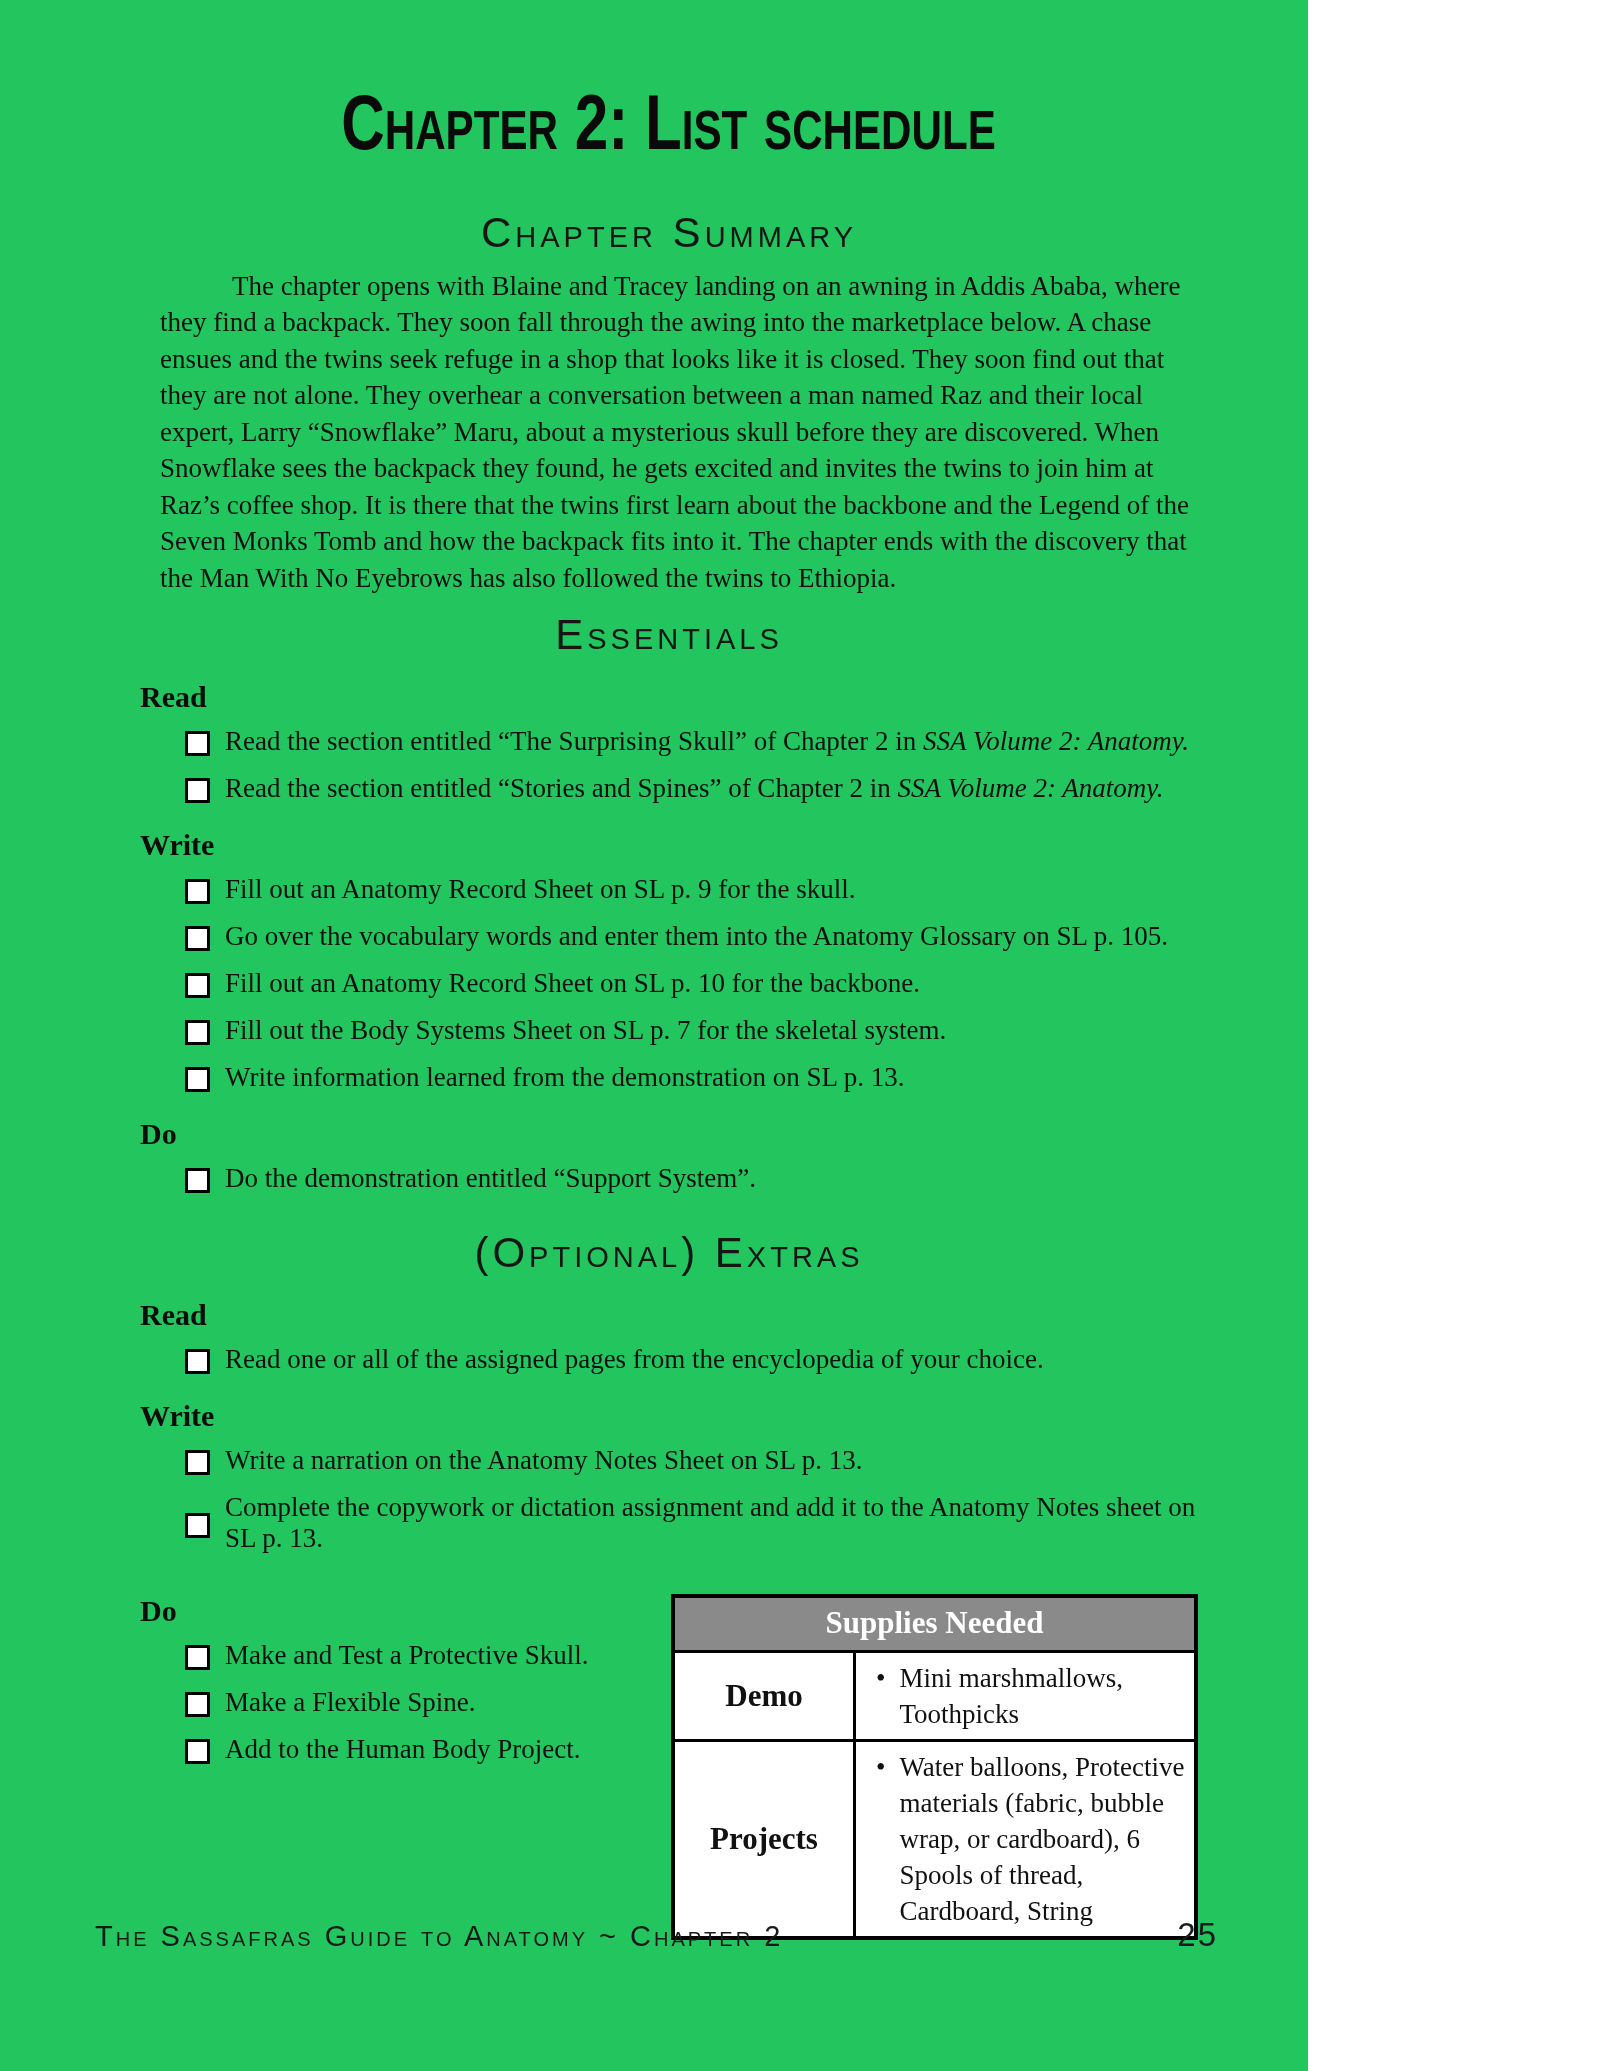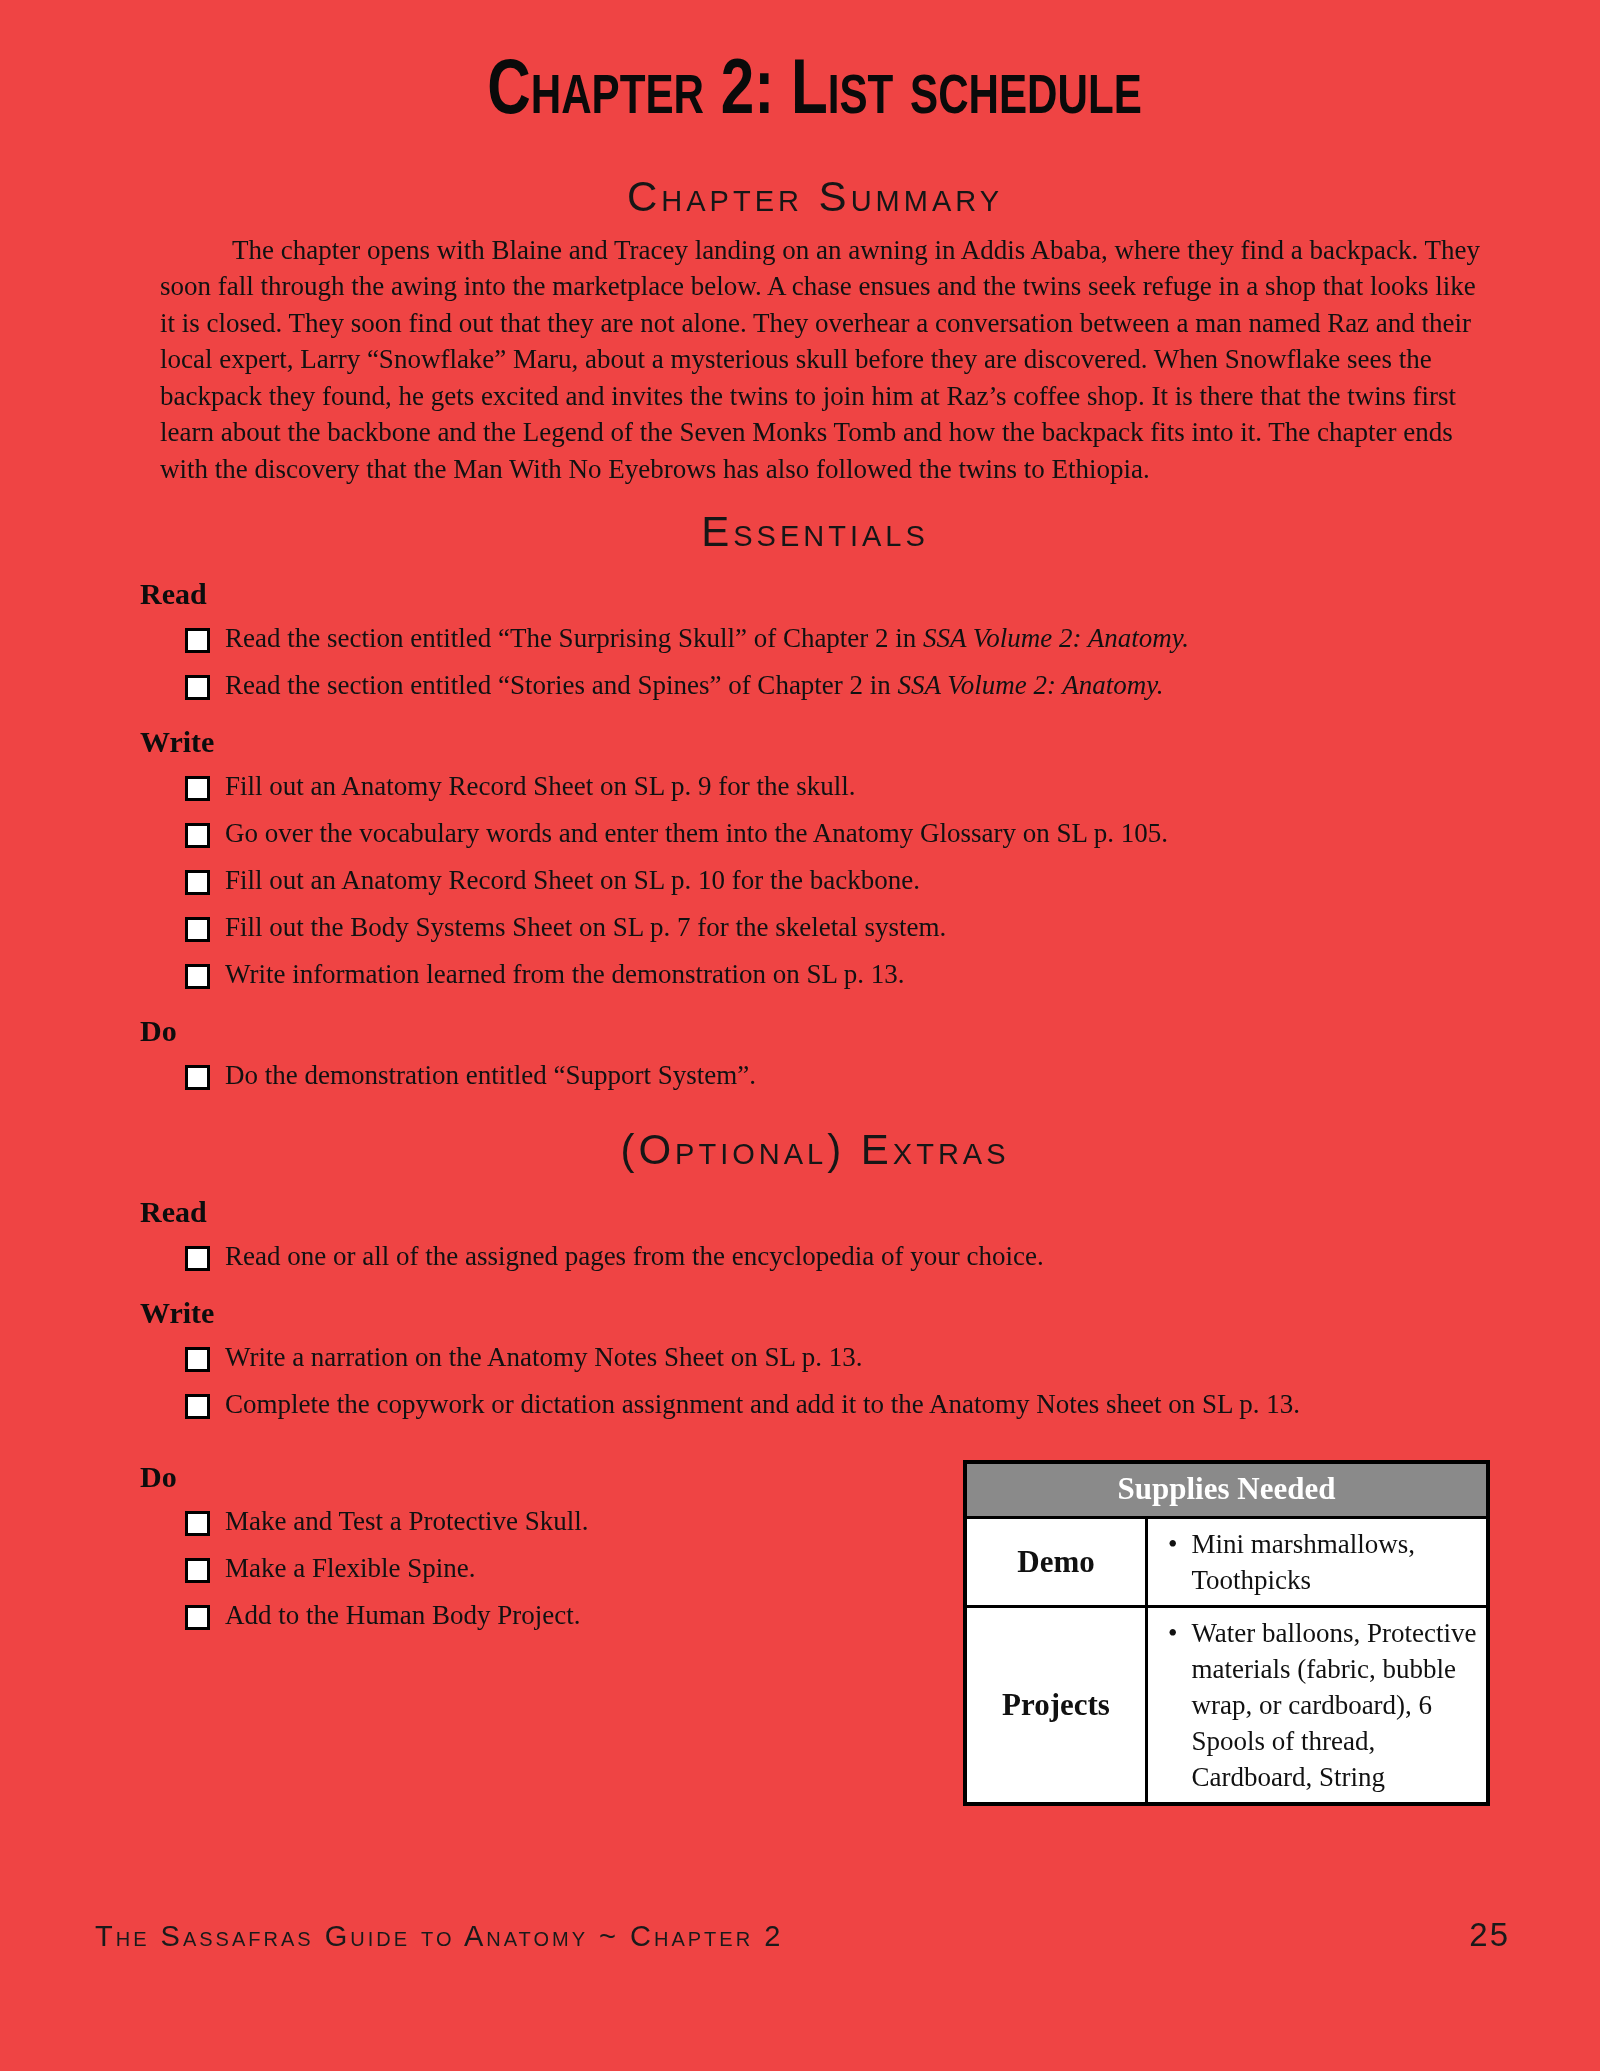--- a/index.html
+++ b/index.html
@@ -1,21 +1,21 @@
 <!DOCTYPE html>
 <html><head>
 <meta charset="utf-8">
 <style>
   html,body{margin:0;padding:0;background:#ffffff;}
   .page{
     position:relative;
-    width:1600px;height:2071px;
-    background:#ef4444;
+    width:1308px;height:2071px;
+    background:#22c55e;
     box-sizing:border-box;
-    padding:34px 110px 0 140px;
+    padding:70px 110px 0 140px;
     font-family:"Liberation Serif", serif;
     color:#111111;
     overflow:hidden;
   }
   
   .doc-title{
     margin:16px 0 0 0;
     text-align:center;
     font-family:"Liberation Sans", sans-serif;
     font-weight:bold;
@@ -35,21 +35,21 @@
     font-weight:400;
     font-variant:small-caps;
     font-size:42px;
     line-height:1.0;
     letter-spacing:4px;
     text-align:center;
     color:#161616;
     margin:0;
   }
   .sec-heading.summary{margin-top:52px;}
-  .sec-heading.essentials{margin-top:24px;}
+  .sec-heading.essentials{margin-top:18px;}
   .sec-heading.extras{margin-top:38px;}
   
   .summary-text{
     margin:14px 0 0 20px;
     font-size:27px;
     line-height:36.5px;
     text-indent:72px;
     text-align:left;
   }
   .group-label{

